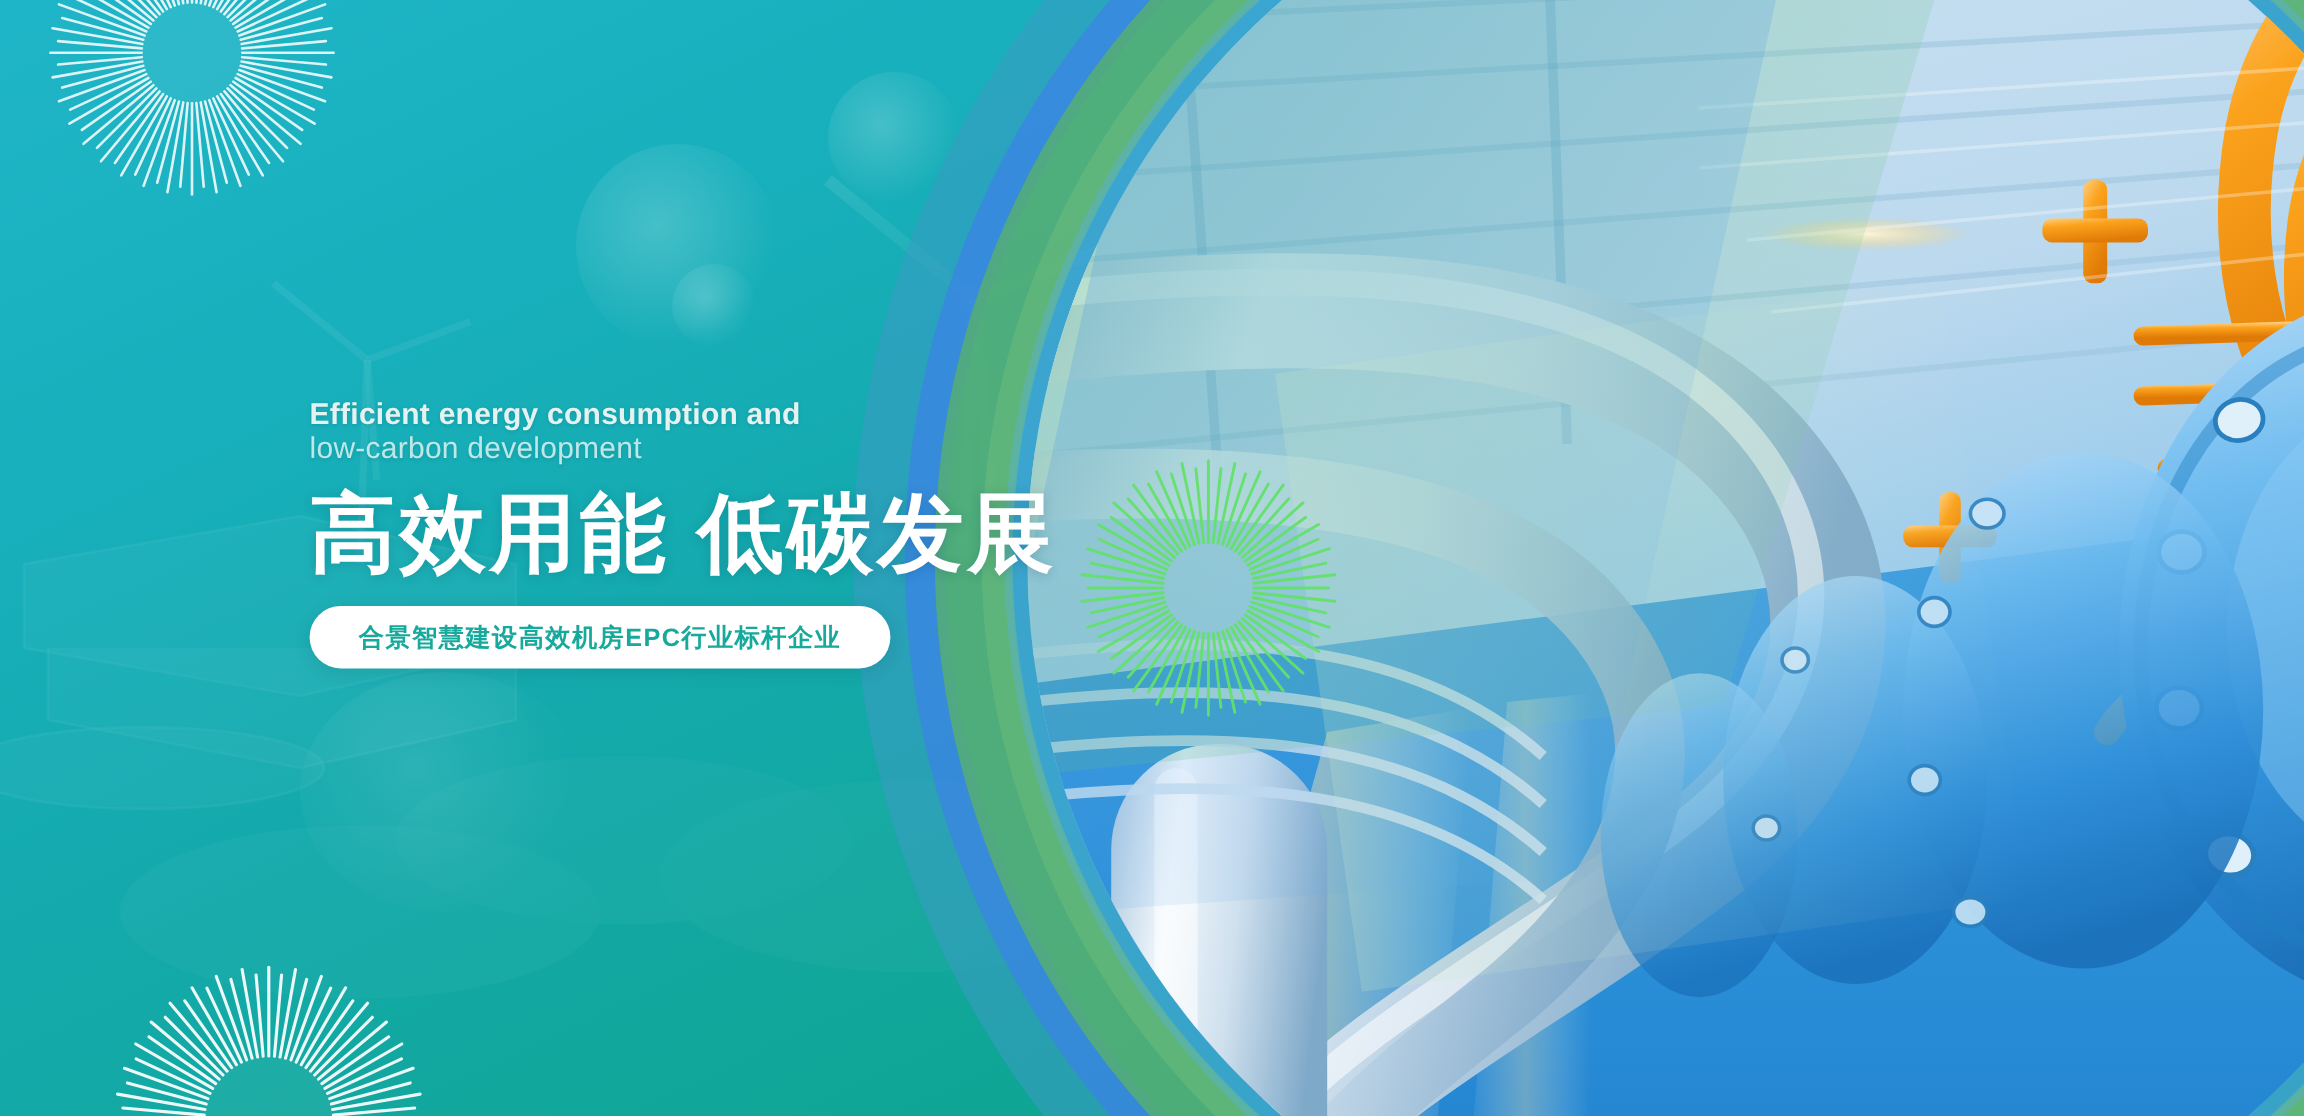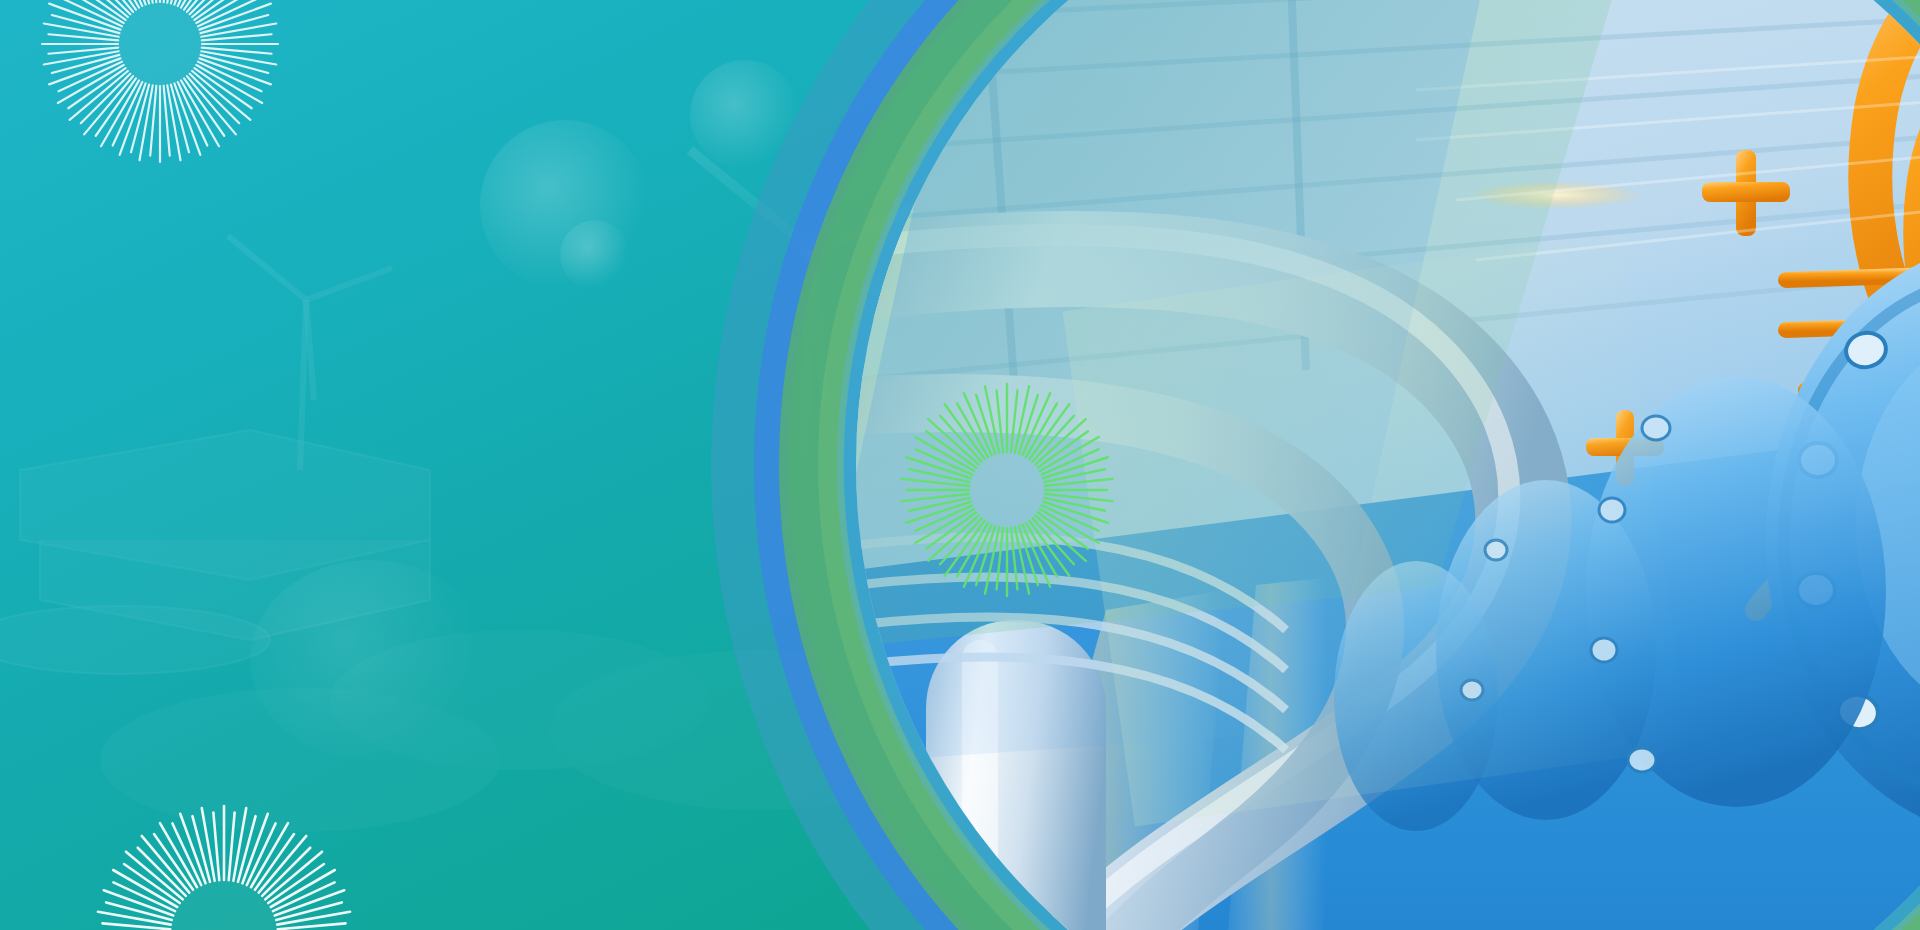--- a/index.html
+++ b/index.html
@@ -515,14 +515,22 @@
           <line x1="-22.34" y1="-30.74" x2="-62.31" y2="-85.76"></line>
           <line x1="-19.00" y1="-32.91" x2="-50.00" y2="-86.60"></line>
           <line x1="-15.46" y1="-34.71" x2="-43.11" y2="-96.84"></line>
           <line x1="-11.74" y1="-36.14" x2="-30.90" y2="-95.11"></line>
           <line x1="-7.90" y1="-37.17" x2="-22.04" y2="-103.68"></line>
           <line x1="-3.97" y1="-37.79" x2="-10.45" y2="-99.45"></line>
         </g>
     </svg>
   </div>
 
+  <div class="copy">
+    <div class="eyebrow">Efficient energy consumption and</div>
+    <div class="eyebrow2">low-carbon development</div>
+    <div class="headline">高效用能 低碳发展</div>
+    <div class="pill">
+      <span class="pill-label">合景智慧建设高效机房EPC行业标杆企业</span>
+    </div>
+  </div>
 
 </div>
 
 </body></html>

